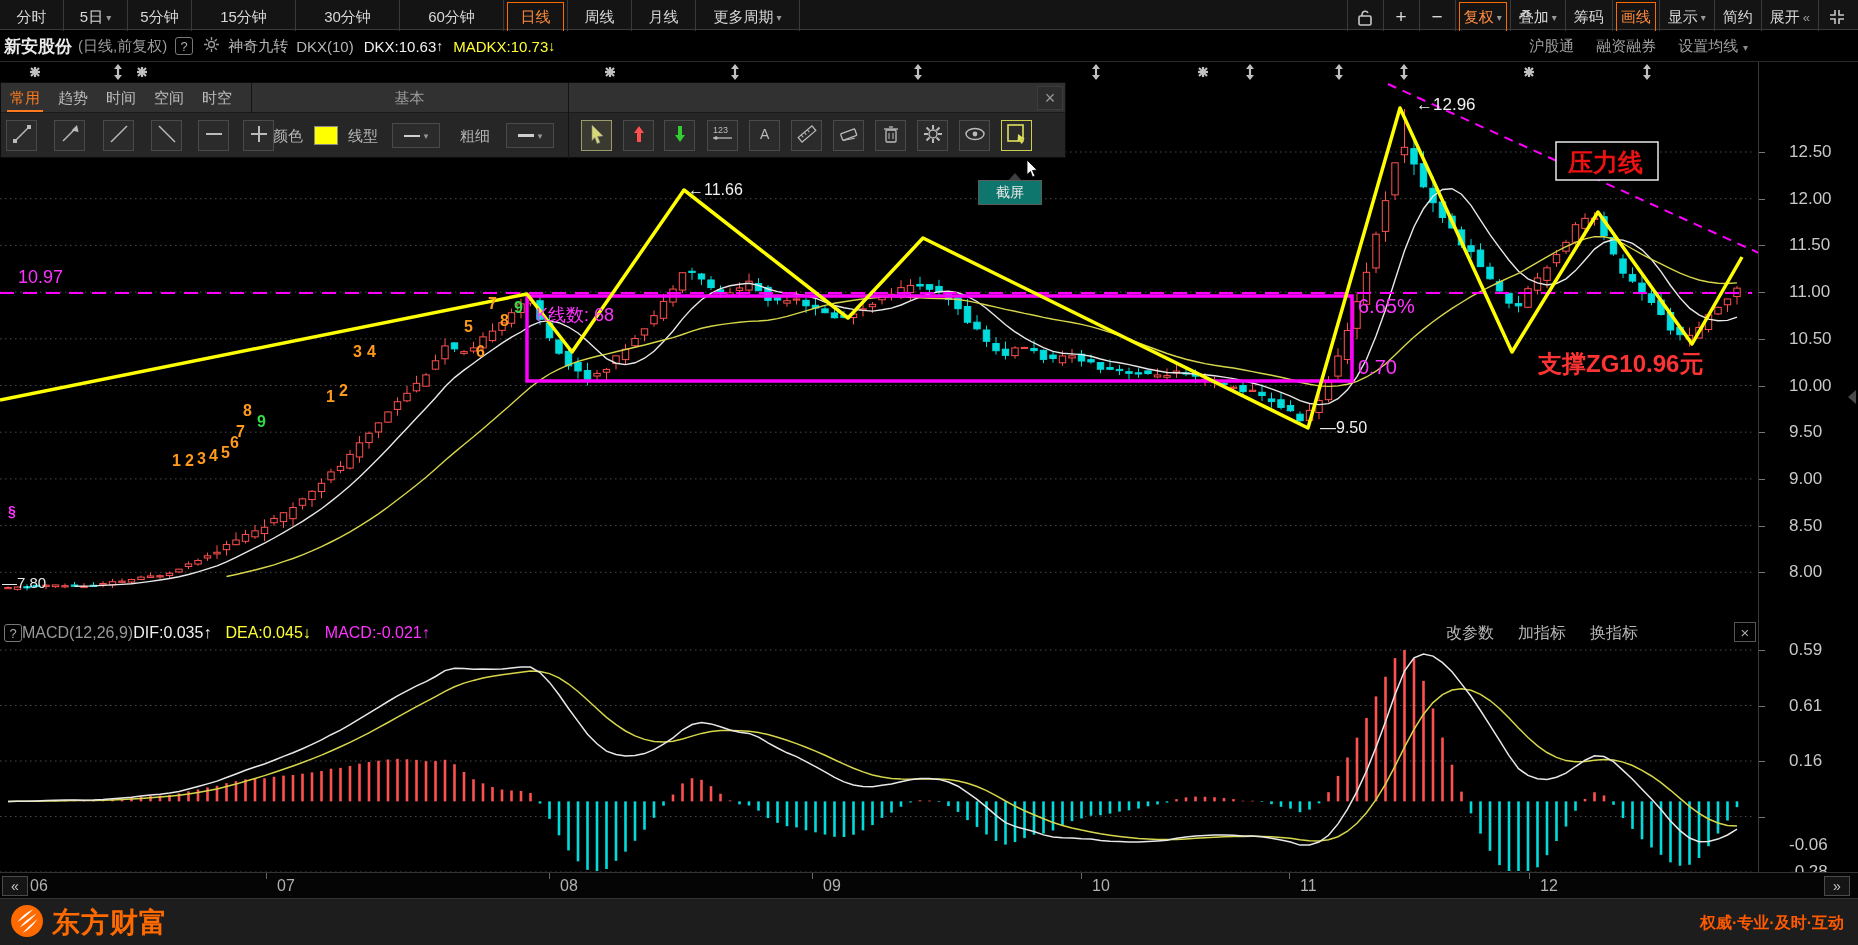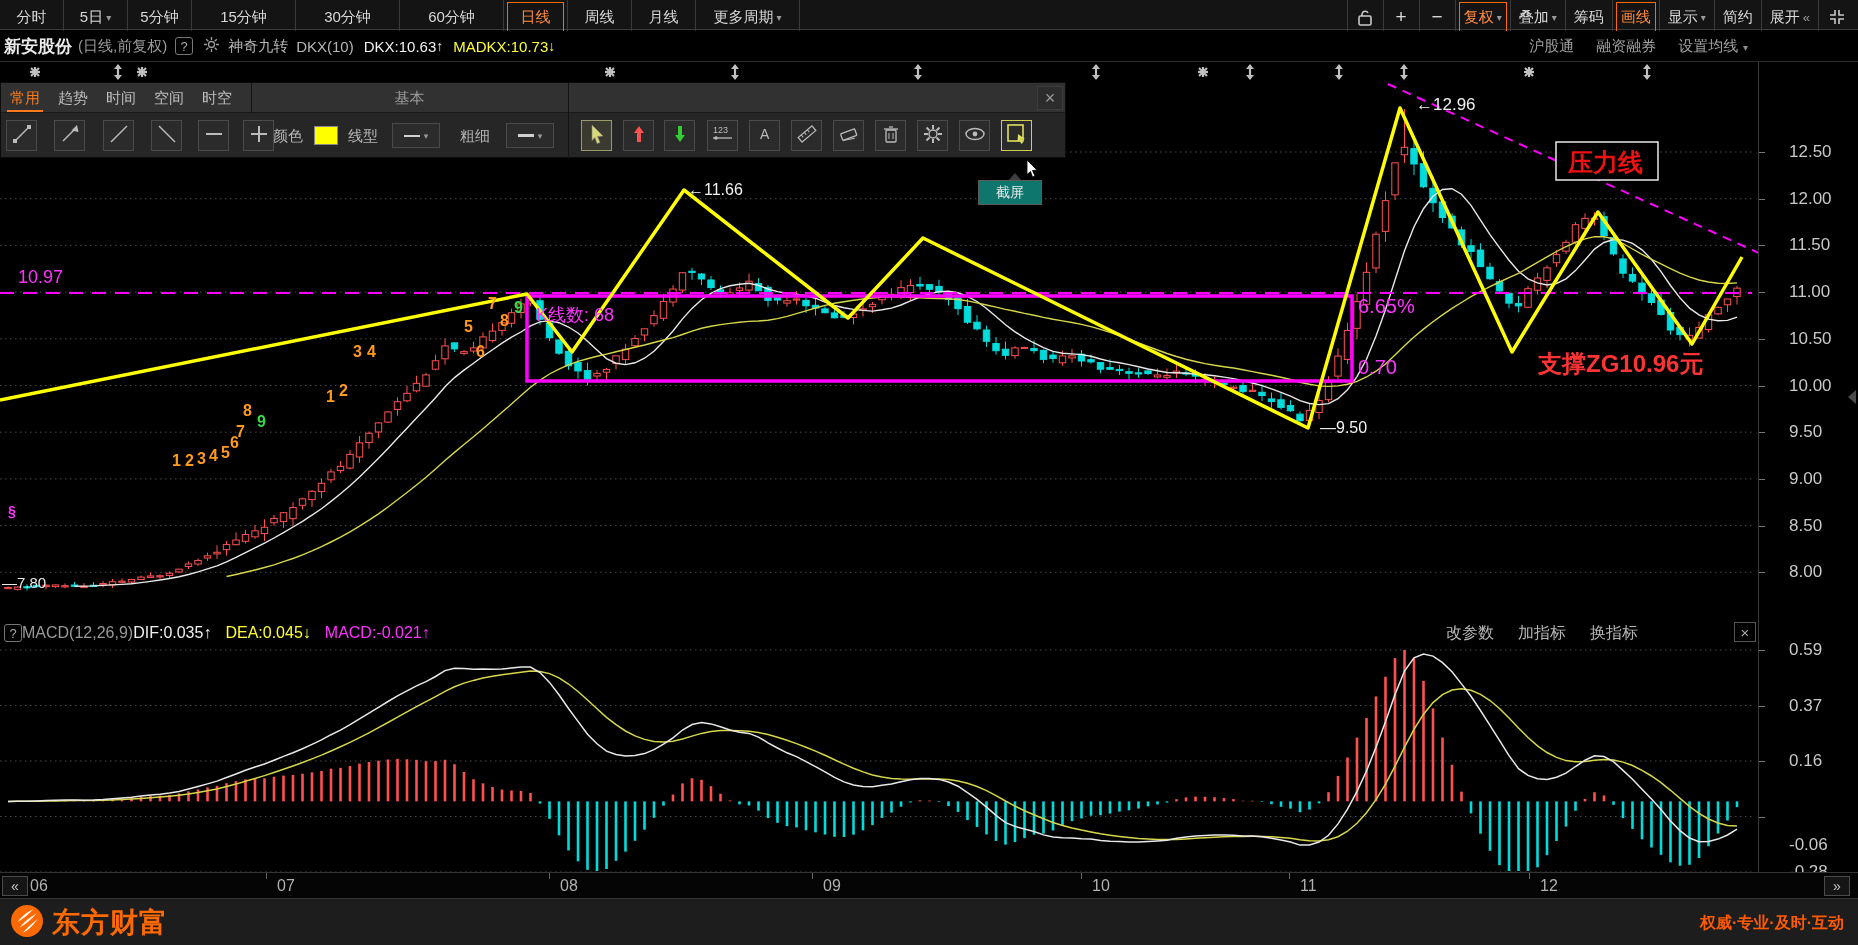--- a/index.html
+++ b/index.html
@@ -1068,21 +1068,21 @@
       <line x1="1708.5" y1="801.3636363636364" x2="1708.5" y2="846.192762146505" stroke="#00dcdc" stroke-width="2.6"></line>
       <line x1="1718" y1="801.3636363636364" x2="1718" y2="833.486202224736" stroke="#00dcdc" stroke-width="2.6"></line>
       <line x1="1727.5" y1="801.3636363636364" x2="1727.5" y2="820.5352427519159" stroke="#00dcdc" stroke-width="2.6"></line>
       <line x1="1737" y1="801.3636363636364" x2="1737" y2="807.1886920823821" stroke="#00dcdc" stroke-width="2.6"></line>
       <polyline points="8.0,801.4 17.5,801.3 27.0,801.3 36.5,801.2 46.0,801.1 55.5,800.9 65.0,800.7 74.5,800.6 84.0,800.5 93.5,800.5 103.0,800.3 112.5,800.0 122.0,799.6 131.5,799.1 141.0,798.5 150.5,797.8 160.0,797.1 169.5,796.3 179.0,795.3 188.5,794.1 198.0,792.6 207.5,790.8 217.0,788.9 226.5,786.6 236.0,784.1 245.5,781.3 255.0,778.5 264.5,775.6 274.0,772.5 283.5,769.3 293.0,766.0 302.5,762.5 312.0,758.9 321.5,755.1 331.0,751.0 340.5,746.8 350.0,742.4 359.5,737.7 369.0,732.8 378.5,727.7 388.0,722.5 397.5,717.1 407.0,711.9 416.5,706.7 426.0,701.7 435.5,696.6 445.0,691.4 454.5,686.8 464.0,683.1 473.5,680.4 483.0,678.1 492.5,676.3 502.0,674.8 511.5,673.5 521.0,672.2 530.5,671.1 540.0,671.4 549.5,673.6 559.0,677.8 568.5,684.0 578.0,691.5 587.5,700.0 597.0,708.8 606.5,717.3 616.0,724.7 625.5,731.0 635.0,735.9 644.5,739.4 654.0,741.5 663.5,742.0 673.0,741.2 682.5,739.0 692.0,736.1 701.5,733.4 711.0,731.5 720.5,730.5 730.0,730.4 739.5,730.8 749.0,731.3 758.5,732.5 768.0,734.6 777.5,737.2 787.0,740.3 796.5,743.6 806.0,747.2 815.5,751.1 825.0,755.2 834.5,759.7 844.0,764.1 853.5,768.3 863.0,771.9 872.5,774.9 882.0,777.0 891.5,778.4 901.0,779.0 910.5,779.2 920.0,779.0 929.5,778.9 939.0,779.0 948.5,779.6 958.0,780.9 967.5,783.3 977.0,786.5 986.5,790.6 996.0,795.6 1005.5,801.0 1015.0,806.1 1024.5,810.7 1034.0,814.8 1043.5,818.8 1053.0,822.5 1062.5,825.5 1072.0,828.0 1081.5,830.1 1091.0,831.9 1100.5,833.7 1110.0,835.2 1119.5,836.5 1129.0,837.6 1138.5,838.5 1148.0,839.1 1157.5,839.5 1167.0,839.6 1176.5,839.4 1186.0,838.9 1195.5,838.3 1205.0,837.7 1214.5,837.2 1224.0,836.8 1233.5,836.5 1243.0,836.4 1252.5,836.3 1262.0,836.4 1271.5,836.8 1281.0,837.4 1290.5,838.3 1300.0,839.7 1309.5,840.7 1319.0,841.0 1328.5,839.8 1338.0,836.7 1347.5,831.2 1357.0,823.2 1366.5,812.8 1376.0,799.7 1385.5,784.1 1395.0,766.2 1404.5,747.1 1414.0,729.3 1423.5,714.2 1433.0,702.6 1442.5,694.6 1452.0,690.0 1461.5,688.8 1471.0,690.3 1480.5,694.3 1490.0,700.5 1499.5,708.5 1509.0,717.9 1518.5,728.0 1528.0,737.5 1537.5,745.8 1547.0,752.5 1556.5,757.4 1566.0,760.6 1575.5,761.8 1585.0,761.4 1594.5,760.3 1604.0,759.6 1613.5,760.0 1623.0,762.1 1632.5,765.5 1642.0,770.3 1651.5,776.0 1661.0,782.7 1670.5,790.3 1680.0,798.4 1689.5,806.3 1699.0,813.4 1708.5,819.0 1718.0,823.0 1727.5,825.4 1737.0,826.1" fill="none" stroke="#d6d64a" stroke-width="1.5"></polyline>
       <polyline points="8.0,801.4 17.5,801.3 27.0,801.2 36.5,800.9 46.0,800.5 55.5,800.2 65.0,800.1 74.5,800.1 84.0,800.2 93.5,800.1 103.0,799.6 112.5,798.8 122.0,798.1 131.5,797.3 141.0,796.1 150.5,795.0 160.0,794.2 169.5,793.0 179.0,791.4 188.5,789.1 198.0,786.6 207.5,783.9 217.0,781.1 226.5,777.5 236.0,774.0 245.5,770.3 255.0,767.0 264.5,764.0 274.0,760.2 283.5,756.4 293.0,752.8 302.5,748.7 312.0,744.4 321.5,739.9 331.0,734.7 340.5,730.1 350.0,724.7 359.5,718.8 369.0,713.1 378.5,707.3 388.0,701.5 397.5,695.9 407.0,690.8 416.5,685.9 426.0,681.6 435.5,676.5 445.0,670.6 454.5,668.2 464.0,668.4 473.5,669.3 483.0,669.1 492.5,669.2 502.0,668.9 511.5,668.0 521.0,667.0 530.5,667.0 540.0,672.5 549.5,682.4 559.0,694.8 568.5,708.5 578.0,721.4 587.5,734.3 597.0,743.8 606.5,751.1 616.0,754.4 625.5,756.1 635.0,755.6 644.5,753.6 654.0,749.7 663.5,744.2 673.0,737.8 682.5,730.0 692.0,724.5 701.5,722.6 711.0,723.9 720.5,726.7 730.0,730.0 739.5,732.3 749.0,733.4 758.5,737.1 768.0,742.9 777.5,748.0 787.0,752.8 796.5,756.6 806.0,761.7 815.5,766.6 825.0,771.8 834.5,777.4 844.0,781.9 853.5,785.0 863.0,786.4 872.5,786.8 882.0,785.2 891.5,784.0 901.0,781.7 910.5,779.7 920.0,778.5 929.5,778.5 939.0,779.4 948.5,782.0 958.0,786.2 967.5,792.7 977.0,799.3 986.5,807.2 996.0,815.3 1005.5,822.6 1015.0,826.4 1024.5,829.0 1034.0,831.5 1043.5,834.9 1053.0,837.0 1062.5,837.8 1072.0,837.9 1081.5,838.7 1091.0,839.1 1100.5,840.6 1110.0,841.3 1119.5,841.6 1129.0,842.1 1138.5,842.1 1148.0,841.6 1157.5,841.0 1167.0,840.3 1176.5,838.3 1186.0,836.9 1195.5,835.9 1205.0,835.4 1214.5,835.1 1224.0,835.1 1233.5,835.3 1243.0,836.1 1252.5,836.0 1262.0,836.7 1271.5,838.2 1281.0,840.1 1290.5,842.0 1300.0,845.1 1309.5,844.9 1319.0,842.0 1328.5,835.3 1338.0,823.9 1347.5,809.2 1357.0,791.3 1366.5,771.0 1376.0,747.2 1385.5,721.8 1395.0,694.5 1404.5,671.0 1414.0,657.8 1423.5,654.0 1433.0,656.1 1442.5,662.7 1452.0,671.7 1461.5,683.9 1471.0,696.3 1480.5,710.5 1490.0,725.3 1499.5,740.4 1509.0,755.6 1518.5,768.6 1528.0,775.4 1537.5,778.7 1547.0,779.4 1556.5,777.2 1566.0,773.2 1575.5,766.5 1585.0,760.2 1594.5,755.8 1604.0,756.6 1613.5,761.7 1623.0,770.4 1632.5,779.3 1642.0,789.2 1651.5,799.1 1661.0,809.4 1670.5,820.9 1680.0,830.6 1689.5,838.0 1699.0,841.7 1708.5,841.4 1718.0,839.1 1727.5,835.0 1737.0,829.1" fill="none" stroke="#e8e8e8" stroke-width="1.5"></polyline>
     </svg>
   <div class="macd-axis" id="macd-axis">
       <div class="lbl" style="top: 22px;">0.59</div>
       <div class="tick" style="top: 32px;"></div>
-      <div class="lbl" style="top: 77.5px;">0.37</div>
+      <div class="lbl" style="top: 77.5px;">0.61</div>
       <div class="tick" style="top: 87.5px;"></div>
       <div class="lbl" style="top: 133px;">0.16</div>
       <div class="tick" style="top: 143px;"></div>
       <div class="lbl" style="top: 188.5px; margin-top: 28px;">-0.06</div>
       <div class="tick" style="top: 198.5px;"></div>
       <div class="lbl" style="top: 244px;">-0.28</div>
       <div class="tick" style="top: 254px;"></div>
     </div>
 
   <div class="xaxis" id="xaxis">

